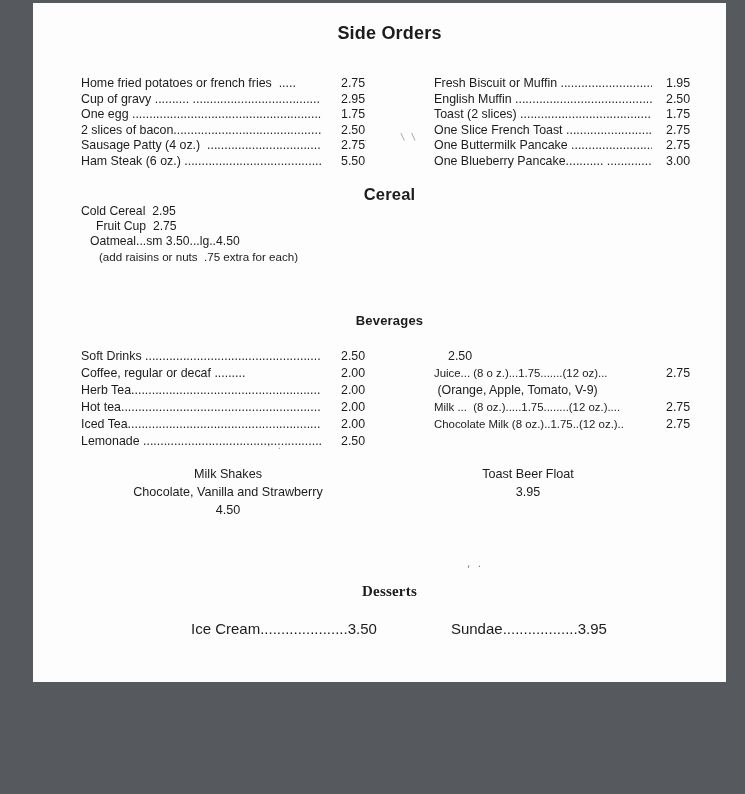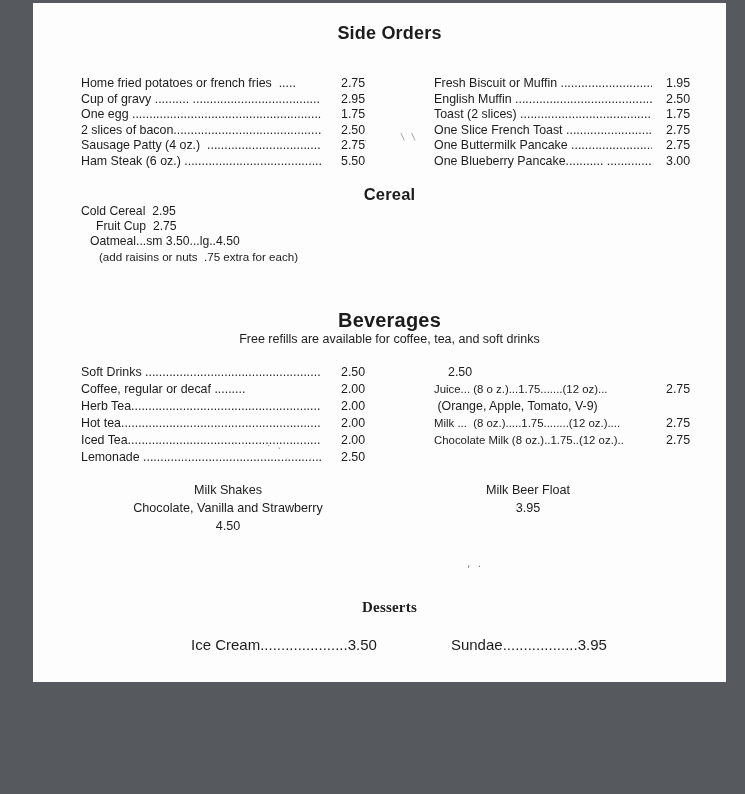--- a/index.html
+++ b/index.html
@@ -3,21 +3,21 @@
 <meta charset="utf-8">
 <style>
   html,body{margin:0;padding:0;background:#56595d;}
   .canvas{position:relative;width:745px;height:682px;background:#56595d;overflow:hidden;
           font-family:"Liberation Sans",sans-serif;color:#1c1c1c;margin-left:16px;}
   .page{position:absolute;left:17px;top:3px;width:693px;height:779px;background:#fdfdfd;}
 
   .sec-title{text-align:center;font-weight:700;padding-left:20px;letter-spacing:.2px;}
   #so-title{margin-top:20px;font-size:18px;line-height:20px;}
   #cereal-title{margin-top:15px;font-size:16.5px;line-height:18px;}
-  #bev-title{margin-top:46px;font-size:20px;line-height:21px;}
+  #bev-title{margin-top:46px;font-size:13px;line-height:21px;}
   #des-title{margin-top:62px;font-size:15px;line-height:21px;font-family:Liberation Serif, serif;}
 
   .cols{display:flex;padding-left:48px;}
   .so{margin-top:33px;}
   .so .row{line-height:15.6px;font-size:12.4px;}
   .bev{margin-top:17px;}
   .bev .row{line-height:17px;font-size:12.4px;}
   .row{display:flex;}
   .nm{width:240px;white-space:pre;overflow:hidden;}
   .pr{padding-left:20px;width:35px;white-space:nowrap;}
@@ -113,21 +113,20 @@
 
     <div class="sec-title" id="cereal-title">Cereal</div>
     <div class="cereal-line">
       <span class="c1">Cold Cereal  2.95</span>
       <span class="c2">Fruit Cup  2.75</span>
       <span class="c3">Oatmeal...sm 3.50...lg..4.50</span>
       <span class="c4">(add raisins or nuts  .75 extra for each)</span>
     </div>
 
     <div class="sec-title" id="bev-title">Beverages</div>
-    <div class="bev-sub">Free refills are available for coffee, tea, and soft drinks</div>
     <div class="cols bev">
       <div class="col-l">
         <div class="row">
             <span class="nm">Soft Drinks ..........................................................</span>
             <span class="pr">2.50</span>
           </div>
         <div class="row">
             <span class="nm">Coffee, regular or decaf .........</span>
             <span class="pr">2.00</span>
           </div>
@@ -171,21 +170,21 @@
       </div>
     </div>
 
     <div class="shakes">
       <div class="shake-l">
         <div>Milk Shakes</div>
         <div>Chocolate, Vanilla and Strawberry</div>
         <div>4.50</div>
       </div>
       <div class="shake-r">
-        <div>Milk Beer Float</div>
+        <div>Toast Beer Float</div>
         <div>3.95</div>
       </div>
     </div>
 
     <div class="sec-title" id="des-title">Desserts</div>
     <div class="dessert-line">
       <span class="d1"><span>Ice Cream</span><span>.....................</span><span>3.50</span></span>
       <span class="d2"><span>Sundae</span><span>..................</span><span>3.95</span></span>
     </div>
 

